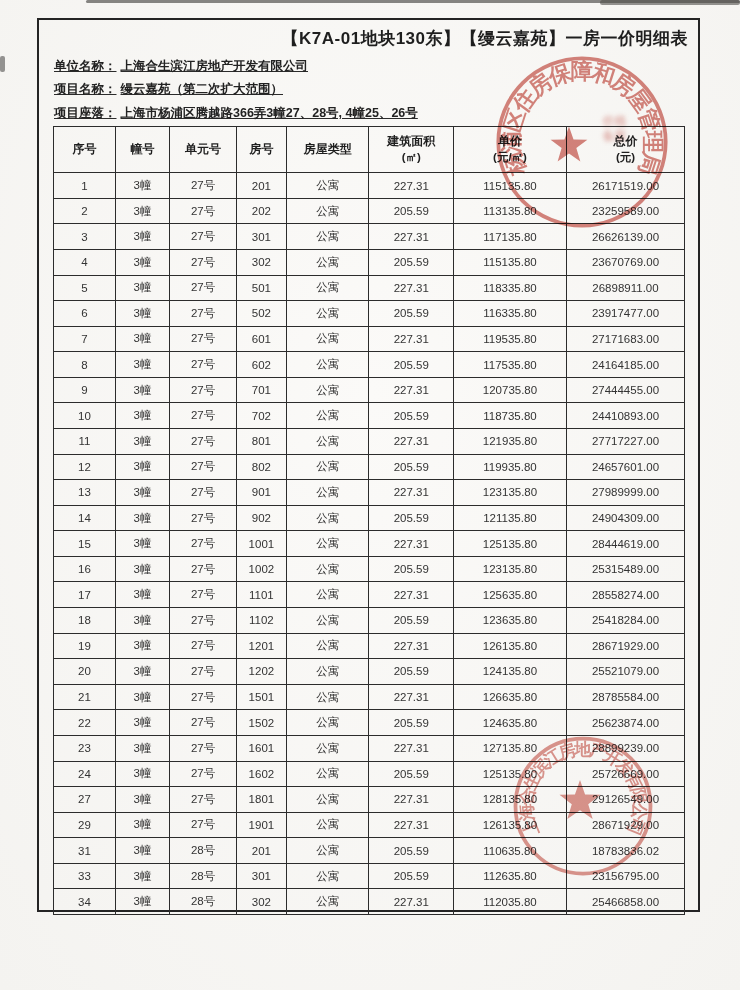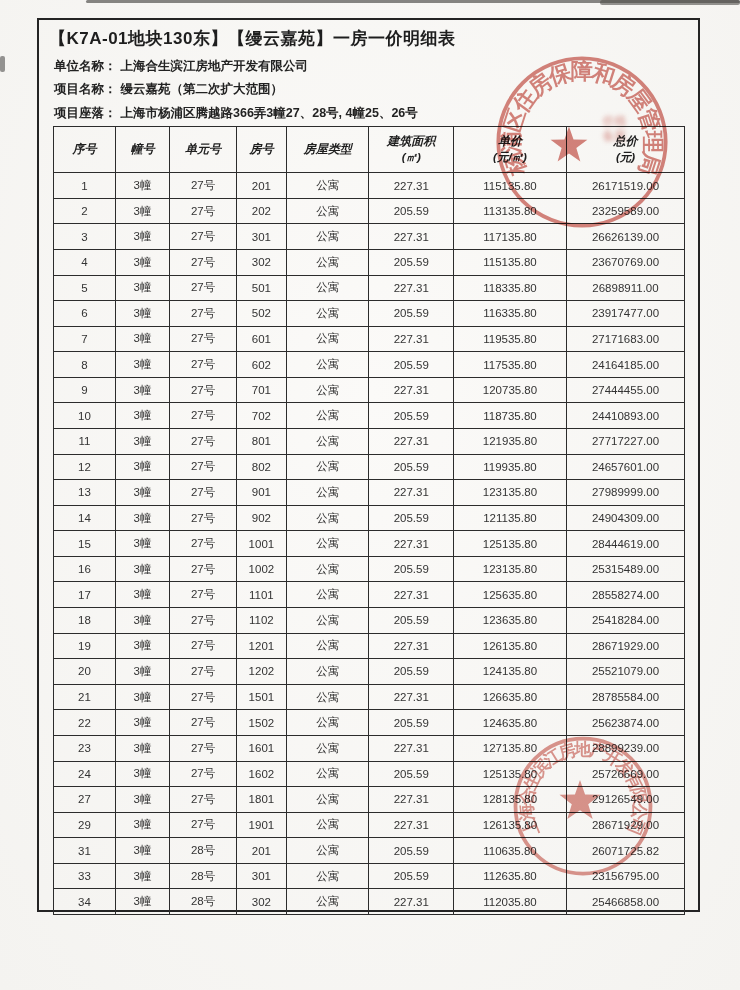--- a/index.html
+++ b/index.html
@@ -12,36 +12,36 @@
   
   .scan-smudge-top{position:absolute;left:86px;top:0;width:654px;height:3px;background:#5f5d5b;opacity:.75;border-radius:2px;}
   .scan-smudge-top2{position:absolute;left:600px;top:0;width:140px;height:5px;background:#4e4c4a;opacity:.6;border-radius:3px;}
   .scan-mark-left{position:absolute;left:0;top:56px;width:5px;height:16px;background:#6a6866;opacity:.7;border-radius:2px;}
 
   .page-box{
     position:absolute;left:37px;top:18px;width:663px;height:894px;
     border:2px solid #242424;background:transparent;box-sizing:border-box;
   }
   .doc-title{
-    margin:7px 10px 3px;text-align:left;
+    margin:7px 10px 3px;text-align:right;
     font-size:17px;font-weight:bold;letter-spacing:.5px;color:#1e1e1e;
   }
-  .info-block{padding:2px 12px 0 15px;}
+  .info-block{padding:2px 12px 0 15px;text-decoration:underline;}
   .info-line{font-size:12.5px;font-weight:bold;line-height:23.4px;color:#222;white-space:nowrap;}
   .info-line .lbl{margin-right:4px;}
 
   table.price-table{
     margin:1px 13px 0 14px;width:632px;table-layout:fixed;
     border-collapse:collapse;height:789px;
   }
   .price-table th,.price-table td{
     border:1.6px solid #2c2c2c;text-align:center;vertical-align:middle;
     padding:0;overflow:hidden;
   }
-  .price-table thead tr{height:46px;font-style:italic;}
+  .price-table thead tr{height:46px;}
   .price-table th{font-size:12px;font-weight:bold;line-height:1.3;color:#1f1f1f;}
   .price-table th .sub{font-weight:bold;font-size:11.5px;}
   .price-table tbody tr{height:21.8px;}
   .price-table td{font-size:11.5px;color:#333;}
 
   
   .stamp{position:absolute;mix-blend-mode:multiply;filter:blur(.4px);pointer-events:none;}
   .stamp-top{left:489px;top:49px;width:186px;height:186px;opacity:.72;}
   .stamp-bottom{left:508px;top:731px;width:150px;height:150px;opacity:.62;}
 </style>
@@ -371,21 +371,21 @@
           <td>28671929.00</td>
         </tr>
         <tr>
           <td>31</td>
           <td>3幢</td>
           <td>28号</td>
           <td>201</td>
           <td>公寓</td>
           <td>205.59</td>
           <td>110635.80</td>
-          <td>26071725.82</td>
+          <td>18783836.02</td>
         </tr>
         <tr>
           <td>33</td>
           <td>3幢</td>
           <td>28号</td>
           <td>301</td>
           <td>公寓</td>
           <td>205.59</td>
           <td>112635.80</td>
           <td>23156795.00</td>

